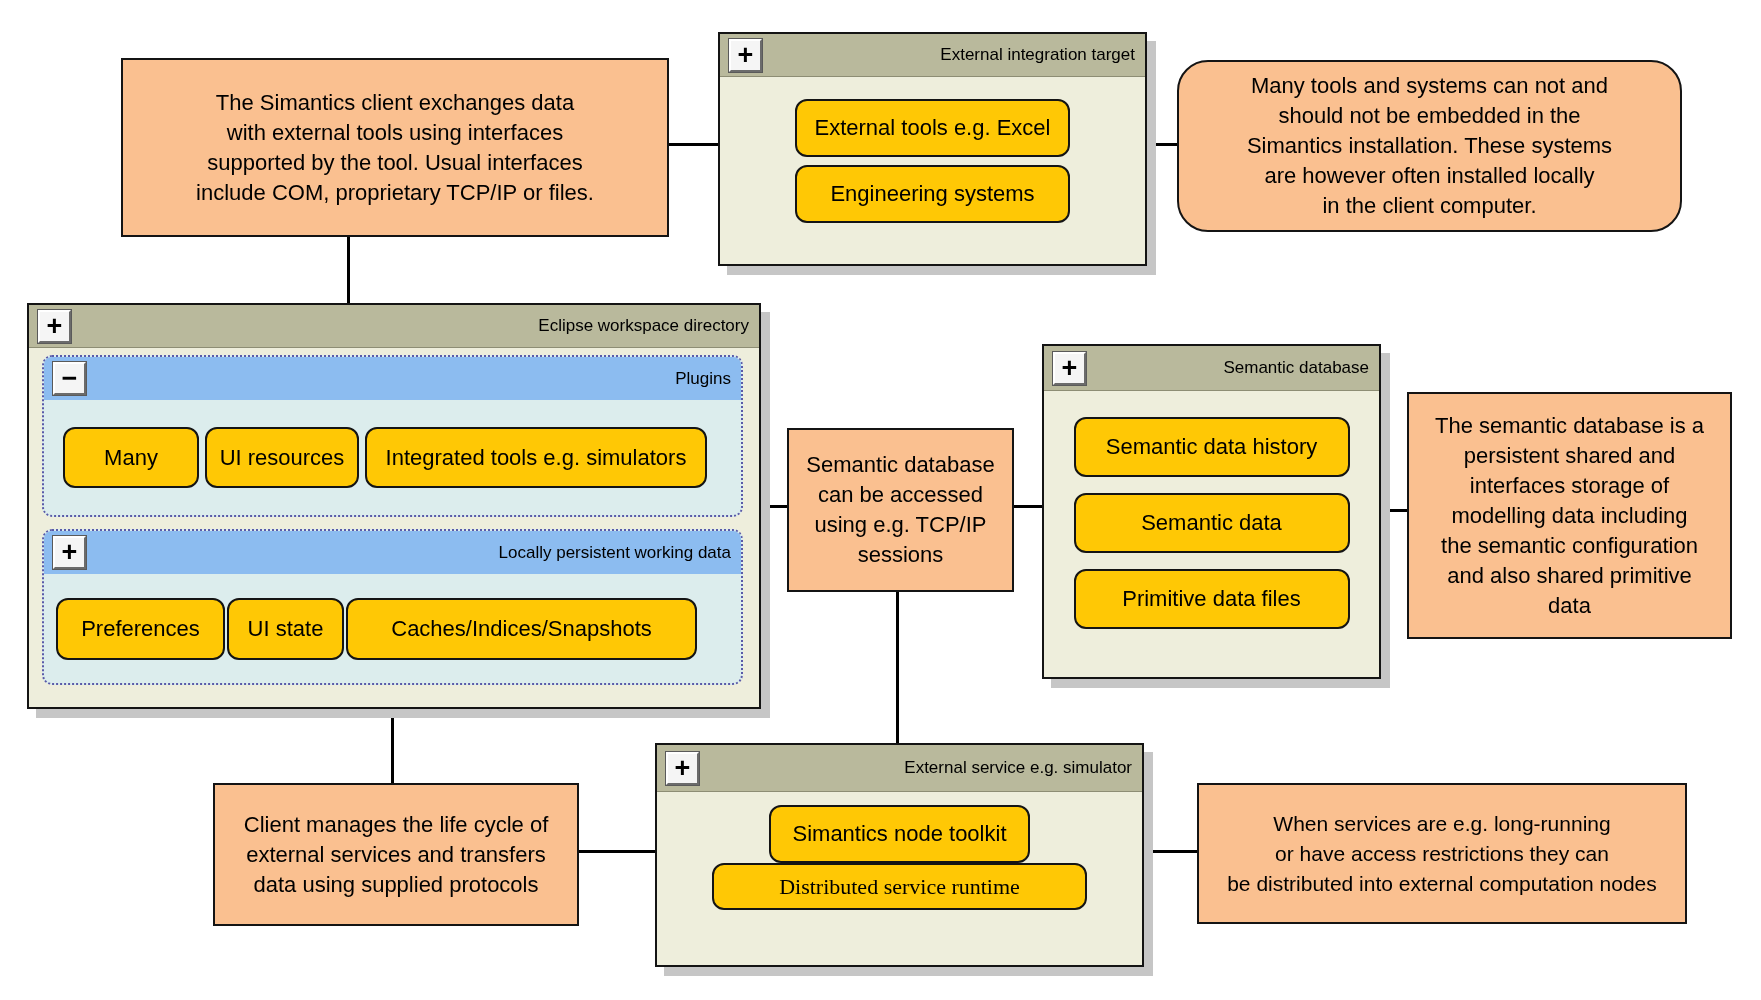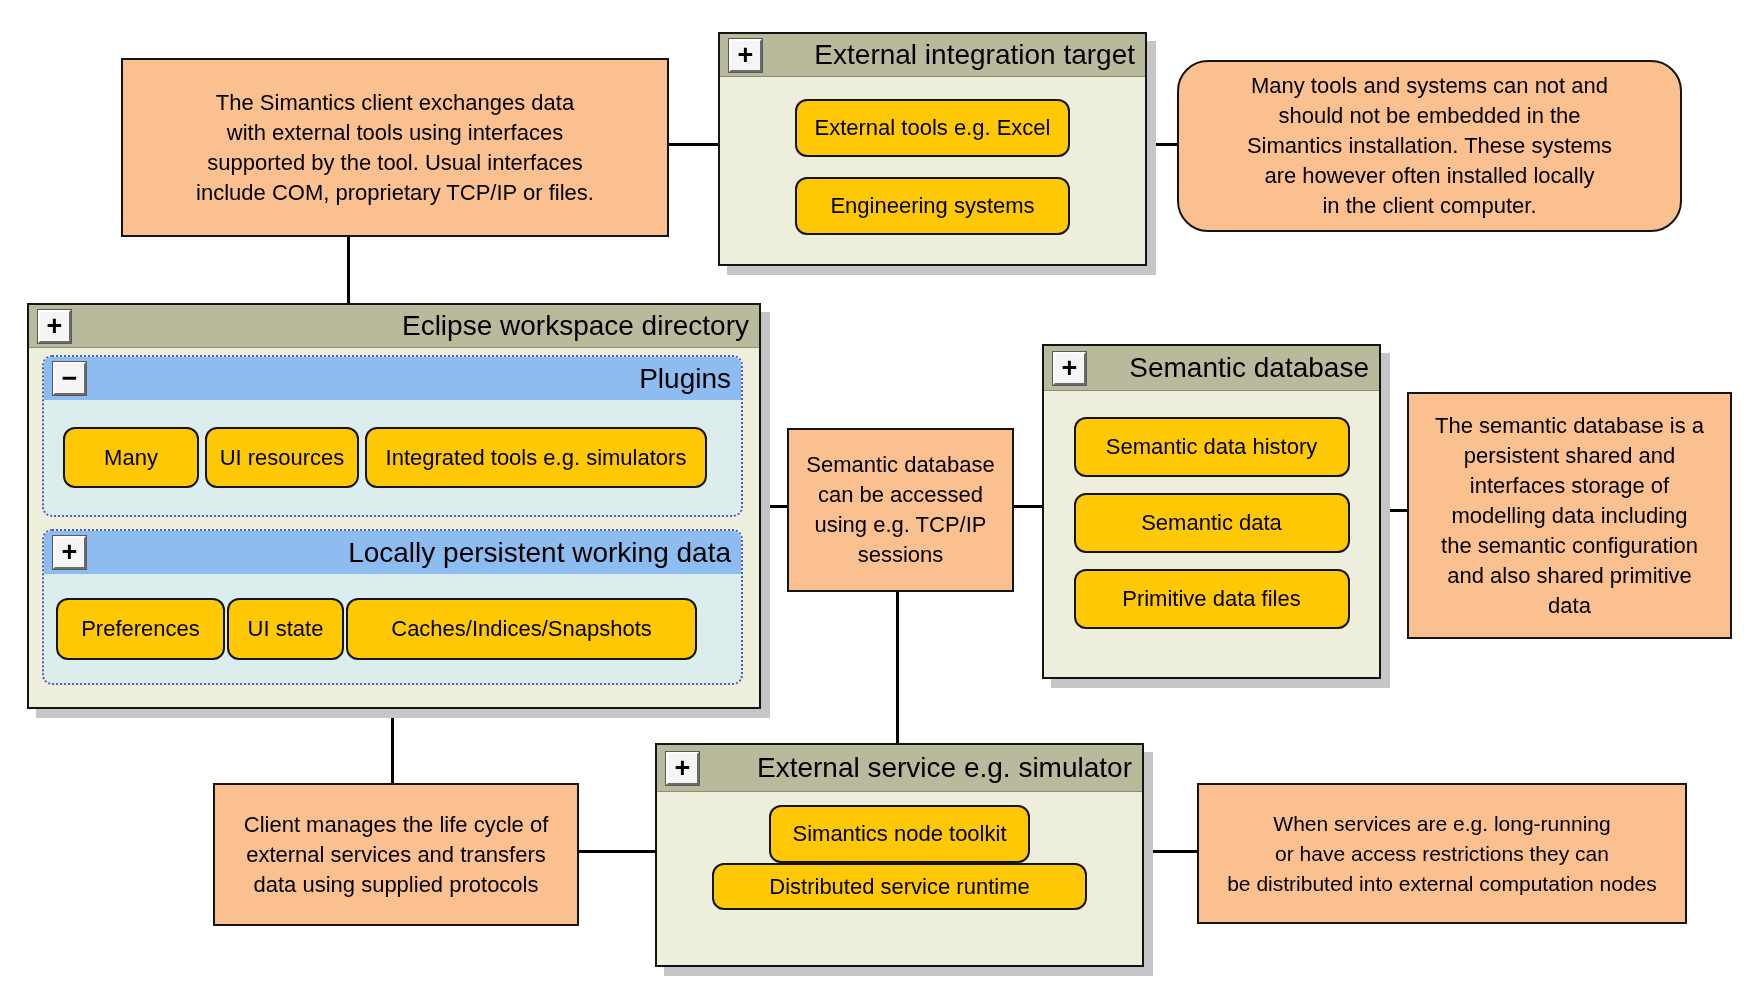--- a/index.html
+++ b/index.html
@@ -14,21 +14,21 @@
 
   
   .container {
     position:absolute; border:2.5px solid #141414; background:#EEEEDC;
     box-shadow:9px 9px 0 #C6C6C6;
   }
   .chead {
     background:#B9B99C; height:42px; display:flex; align-items:center;
     border-bottom:1px solid #8d8d74;
   }
-  .ctitle { flex:1; text-align:right; padding-right:10px; font-size:28px; }
+  .ctitle { flex:1; text-align:right; padding-right:10px; font-size:17px; }
 
   .toggle {
     width:29px; height:29px; margin-left:9px; flex:0 0 auto;
     background:#F5F5F5; border:2px solid; border-color:#ffffff #6b6b6b #6b6b6b #ffffff;
     outline:1.5px solid #5a5a5a; display:flex; align-items:center; justify-content:center;
     font-size:27px; font-weight:bold; line-height:1; cursor:default;
   }
 
   .cbody { display:flex; flex-direction:column; align-items:center; }
 
@@ -96,21 +96,21 @@
 
   <div class="note" style="left:1197px; top:783px; width:486px; height:137px; font-size:21px;">When services are e.g. long-running
 or have access restrictions they can
 be distributed into external computation nodes</div>
 
   <div class="container" style="left:718px; top:32px; width:425px; height:230px;">
     <div class="chead">
       <span class="toggle">+</span>
       <span class="ctitle">External integration target</span>
     </div>
-    <div class="cbody" style="padding-top:22px; gap:20px;">
+    <div class="cbody" style="padding-top:22px; gap:8px;">
       <div class="node" style="width:275px; height:58px;">External tools e.g. Excel</div>
       <div class="node" style="width:275px; height:58px;">Engineering systems</div>
     </div>
   </div>
 
   <div class="container" style="left:27px; top:303px; width:730px; height:402px;">
     <div class="chead">
       <span class="toggle">+</span>
       <span class="ctitle">Eclipse workspace directory</span>
     </div>
@@ -152,17 +152,17 @@
     </div>
   </div>
 
   <div class="container" style="left:655px; top:743px; width:485px; height:220px;">
     <div class="chead" style="height:46px;">
       <span class="toggle">+</span>
       <span class="ctitle">External service e.g. simulator</span>
     </div>
     <div class="cbody" style="padding-top:13px; ">
       <div class="node" style="width:261px; height:58px;">Simantics node toolkit</div>
-      <div class="node" style="width:375px; height:47px;">Distributed service runtime</div>
+      <div class="node" style="width:375px; height:47px;font-family:Liberation Serif, serif;">Distributed service runtime</div>
     </div>
   </div>
 
 </div>
 
 </body></html>

